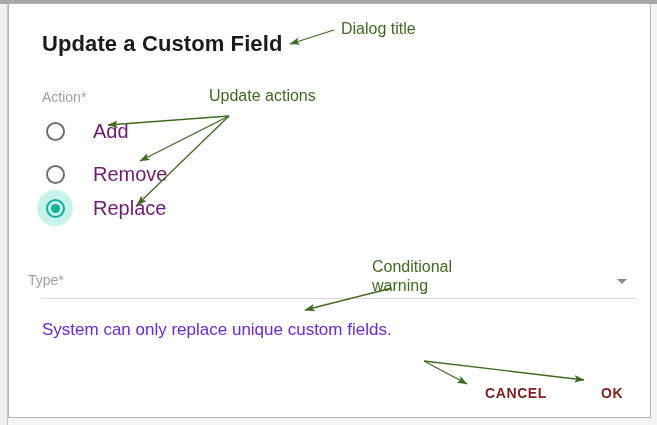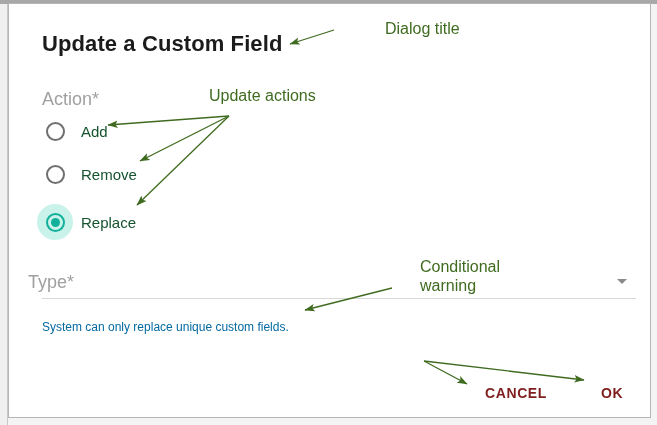--- a/index.html
+++ b/index.html
@@ -53,37 +53,37 @@
     left: 33px;
     top: 27px;
     font-size: 22px;
     font-weight: bold;
     color: #1b1b1b;
     letter-spacing: 0.1px;
     white-space: nowrap;
   }
   .field-label {
     position: absolute;
-    font-size: 18px;
+    font-size: 14px;
     color: #a0a0a0;
     white-space: nowrap;
   }
   #action-label { left: 33px; top: 85px; }
   #type-label   { left: 19px; top: 268px; }
 
   .radio-row {
     position: absolute;
     left: 28px;
     height: 36px;
     display: flex;
     align-items: center;
   }
   #radio-add     { top: 109px; }
   #radio-remove  { top: 152px; justify-content: space-between; }
-  #radio-replace { top: 200px; align-items: center; }
+  #radio-replace { top: 186px; align-items: center; }
 
   .radio-hit {
     width: 36px;
     height: 36px;
     border-radius: 50%;
     display: flex;
     align-items: center;
     justify-content: center;
     flex: none;
   }
@@ -103,23 +103,23 @@
   .radio-circle.checked {
     border-color: #11b09a;
   }
   .radio-dot {
     width: 9px;
     height: 9px;
     border-radius: 50%;
     background: #11b09a;
   }
   .radio-text {
-    font-size: 15px;
-    color: #14532d;
-    margin-left: 8px;
+    font-size: 20px;
+    color: #701a75;
+    margin-left: 20px;
     white-space: nowrap;
   }
 
   
   .select-underline {
     position: absolute;
     left: 33px;
     top: 294px;
     width: 594px;
     height: 1px;
@@ -132,22 +132,22 @@
     width: 0;
     height: 0;
     border-left: 5px solid transparent;
     border-right: 5px solid transparent;
     border-top: 5px solid #8a8a8a;
   }
   .helper-text {
     position: absolute;
     left: 33px;
     top: 316px;
-    font-size: 12px;
-    color: #0369a1;
+    font-size: 17px;
+    color: #6d28d9;
     white-space: nowrap;
   }
 
   
   .cmd-btn {
     position: absolute;
     font-size: 14px;
     font-weight: bold;
     letter-spacing: 0.6px;
     color: #7f1d1d;
@@ -165,23 +165,23 @@
     height: 425px;
     pointer-events: none;
   }
   .anno-text {
     position: absolute;
     font-size: 16px;
     color: #3f6b20;
     white-space: pre;
     line-height: 19px;
   }
-  #anno-title    { left: 341px; top: 19px; margin-left: 44px; }
+  #anno-title    { left: 341px; top: 19px; }
   #anno-actions  { left: 173px; top: 86px; margin-left: 36px; }
-  #anno-warning  { left: 420px; top: 257px; }
+  #anno-warning  { left: 372px; top: 257px; }
   #anno-commands { left: 312px; top: 352px; }
 </style>
 </head>
 <body>
 
 <div id="screen">
 
   <div class="frame-leftbar"></div>
   <div class="frame-topbar"></div>
 

